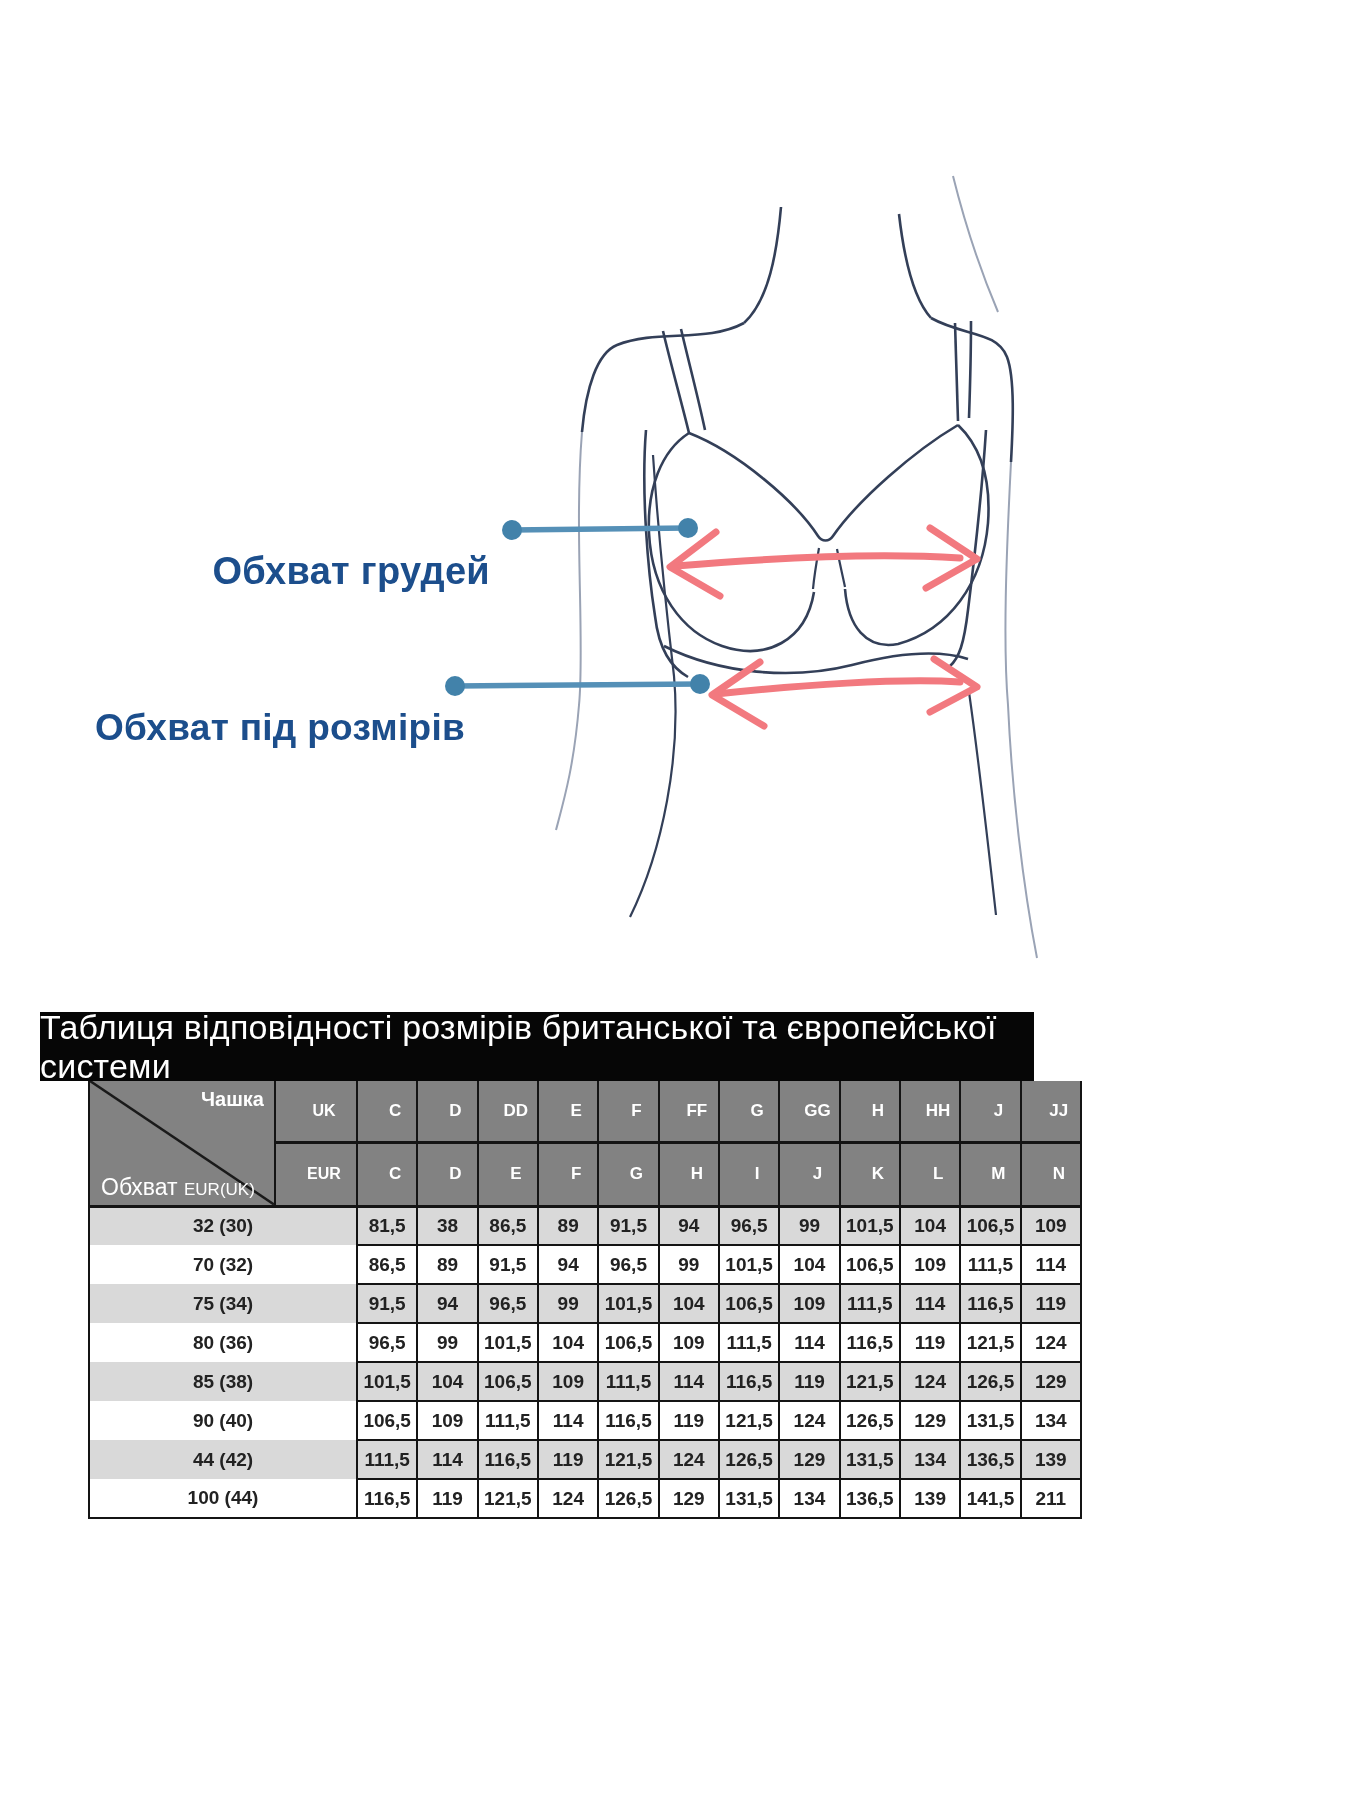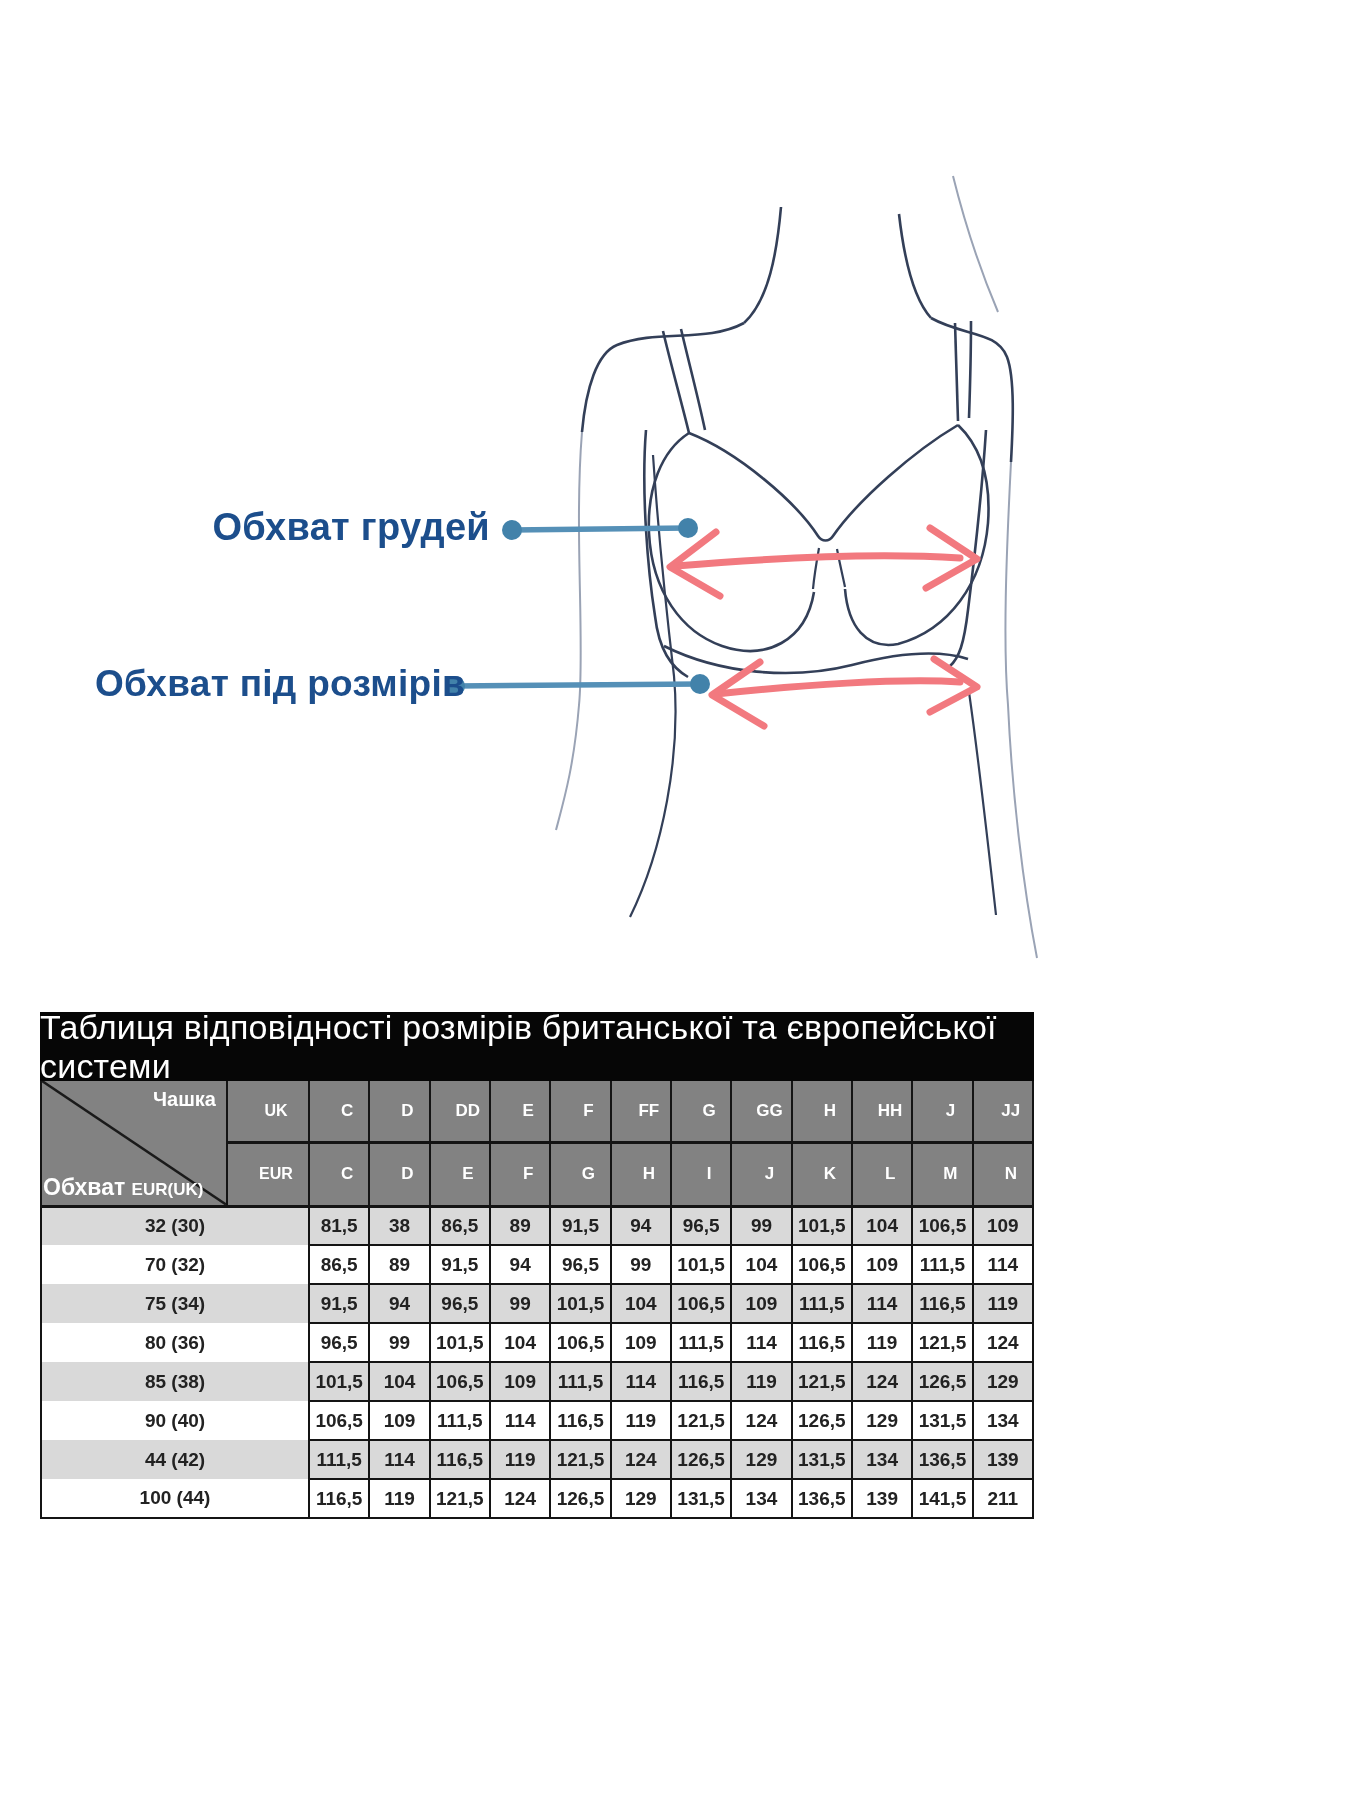--- a/index.html
+++ b/index.html
@@ -16,55 +16,55 @@
   
   .figure-svg{position:absolute;top:0;left:0;}
   .bl{stroke:var(--body-line);stroke-width:2.6;fill:none;}
   .bl.thin{stroke-width:2.2;}
   .bll{stroke:var(--body-line-light);stroke-width:2;fill:none;}
   .ar{stroke:var(--arrow);stroke-width:7;fill:none;stroke-linejoin:round;stroke-linecap:round;}
   .co{stroke:var(--callout);stroke-width:5.5;}
   .dot{fill:var(--callout-dot);}
   .fig-label{
     position:absolute;color:var(--label-text);font-weight:bold;text-align:right;
-    white-space:nowrap;letter-spacing:.3px;
+    white-space:nowrap;letter-spacing:.3px;margin-top:44px;
   }
   #label-bust{top:506px;left:190px;width:300px;font-size:38px;}
   #label-underbust{top:663px;left:95px;width:342px;font-size:37px;}
 
   
   .size-table-wrap{position:absolute;left:40px;top:1012px;width:994px;}
   .title-bar{
     height:69px;background:var(--title-bg);color:var(--title-text);
     display:flex;align-items:center;justify-content:center;
     font-size:34px;font-weight:400;letter-spacing:.2px;
   }
   table.size-table{
     width:100%;border-collapse:collapse;table-layout:fixed;
-    border:2px solid var(--border);border-top:none;
+    border:2px solid var(--border);border-top:none;margin-left:48px;
   }
   td{padding:0;text-align:center;vertical-align:middle;}
   tr.hdr1{height:61px;}
   tr.hdr2{height:64px;}
   tbody tr{height:39px;}
   td.sys,td.cup{
     background:var(--header-bg);color:var(--header-text);font-weight:bold;
     border-left:2px solid var(--border);
     padding-left:16px;
   }
   td.cup{font-size:17px;}
   td.sys{font-size:16px;}
   tr.hdr1 td{border-bottom:3px solid var(--border);}
   tr.hdr2 td{border-bottom:3px solid var(--border);}
   td.corner{
     background:var(--header-bg);position:relative;border-bottom:3px solid var(--border);
   }
   .diag{position:absolute;inset:0;width:100%;height:100%;display:block;}
   .corner-cup{position:absolute;top:7px;right:10px;font-size:20px;font-weight:bold;color:var(--header-text);}
-  .corner-band{position:absolute;bottom:4px;left:1px;font-size:23px;font-weight:bold;color:var(--header-text);white-space:nowrap;}
+  .corner-band{position:absolute;bottom:4px;left:11px;font-size:23px;font-weight:normal;color:var(--header-text);white-space:nowrap;}
   .corner-band .sub{font-size:17px;}
   td.val{
     border:2px solid var(--border);font-weight:bold;font-size:19px;
     color:var(--value-text);background:var(--row-bg);
   }
   td.band{font-weight:bold;font-size:19px;color:var(--value-text);background:var(--row-bg);}
   tr.alt td.val,tr.alt td.band{background:var(--alt-row-bg);}
 </style>
 </head>
 <body style="--label-text: #1c4e8c; --callout: #5590b7; --callout-dot: #4282aa; --arrow: #f2797f; --body-line: #333f58; --body-line-light: #9aa3b5; --title-bg: #060606; --title-text: #ffffff; --header-bg: #828282; --header-text: #ffffff; --alt-row-bg: #d9d9d9; --row-bg: #ffffff; --value-text: #222222; --border: #141414;">

